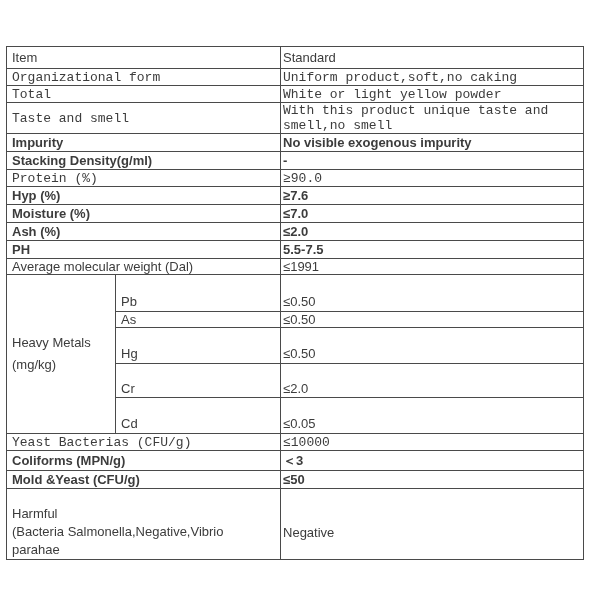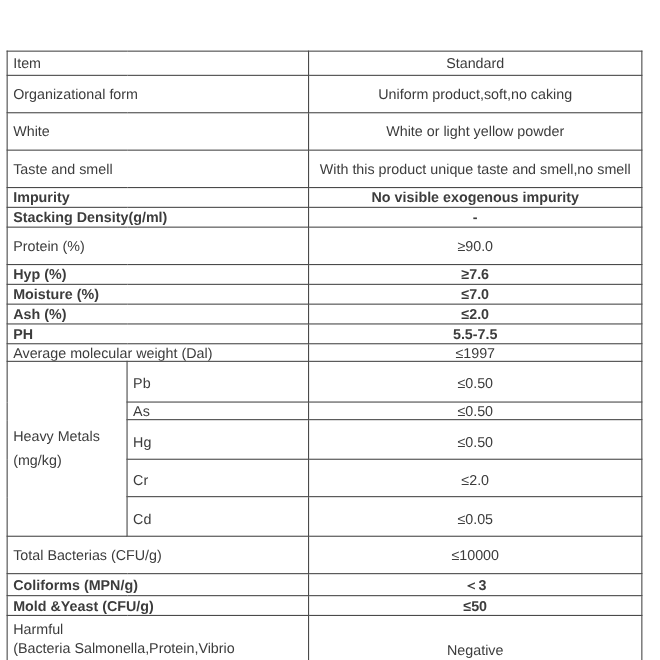--- a/index.html
+++ b/index.html
@@ -28,28 +28,28 @@
     font-size: 13px;
     line-height: 15px;
     border-radius: 28px;
   }
   .spec-table td {
     border: 1px solid var(--border-color);
     vertical-align: middle;
     overflow: hidden;
   }
   .item-cell { text-align: left; padding-left: 5px; padding-right: 3px; }
-  .std-cell  { text-align: center; padding-left: 2px; padding-right: 2px; }
-  .top { vertical-align: top; padding-top: 3px; }
+  .std-cell  { text-align: left; padding-left: 2px; padding-right: 2px; }
+  .top { vertical-align: top; padding-top: 16px; }
   .pre { white-space: pre-line; }
   .hm-label { line-height: 22px; }
   .coliform-val { font-size: 13px; }
   
   .rh22 { height: 22px; }
-  .rh19 { height: 34px; }
+  .rh19 { height: 17px; font-family: Liberation Mono, monospace; }
   .rh18 { height: 18px; font-weight: bold; }
   .rh14 { height: 14px; margin-top: 44px; }
   .rh37 { height: 37px; }
   .rh16 { height: 16px; }
   .rh36 { height: 36px; }
   .rh34 { height: 34px; }
   .rh20 { height: 20px; font-weight: bold; }
   .rh56 { height: 56px; }
 </style>
 </head>
@@ -66,21 +66,21 @@
       <tr class="rh22">
         <td colspan="2" class="item-cell">Item</td>
         <td class="std-cell">Standard</td>
       </tr>
 
       <tr class="rh19">
         <td colspan="2" class="item-cell">Organizational form</td>
         <td class="std-cell">Uniform product,soft,no caking</td>
       </tr>
       <tr class="rh19">
-        <td colspan="2" class="item-cell">White</td>
+        <td colspan="2" class="item-cell">Total</td>
         <td class="std-cell">White or light yellow powder</td>
       </tr>
       <tr class="rh19">
         <td colspan="2" class="item-cell">Taste and smell</td>
         <td class="std-cell">With this product unique taste and smell,no smell</td>
       </tr>
       <tr class="rh18">
         <td colspan="2" class="item-cell">Impurity</td>
         <td class="std-cell">No visible exogenous impurity</td>
       </tr>
@@ -103,21 +103,21 @@
       <tr class="rh18">
         <td colspan="2" class="item-cell">Ash (%)</td>
         <td class="std-cell">≤2.0</td>
       </tr>
       <tr class="rh18">
         <td colspan="2" class="item-cell">PH</td>
         <td class="std-cell">5.5-7.5</td>
       </tr>
       <tr class="rh14">
         <td colspan="2" class="item-cell">Average molecular weight (Dal)</td>
-        <td class="std-cell">≤1997</td>
+        <td class="std-cell">≤1991</td>
       </tr>
 
       <tr class="rh37">
         <td rowspan="5" class="item-cell pre hm-label">Heavy Metals
 (mg/kg)</td>
         <td class="item-cell top">Pb</td>
         <td class="std-cell top">≤0.50</td>
       </tr>
       <tr class="rh16">
         <td class="item-cell">As</td>
@@ -130,32 +130,32 @@
       <tr class="rh34">
         <td class="item-cell top">Cr</td>
         <td class="std-cell top">≤2.0</td>
       </tr>
       <tr class="rh36">
         <td class="item-cell top">Cd</td>
         <td class="std-cell top">≤0.05</td>
       </tr>
 
       <tr class="rh19">
-        <td colspan="2" class="item-cell">Total Bacterias (CFU/g)</td>
+        <td colspan="2" class="item-cell">Yeast Bacterias (CFU/g)</td>
         <td class="std-cell">≤10000</td>
       </tr>
       <tr class="rh20">
         <td colspan="2" class="item-cell">Coliforms (MPN/g)</td>
         <td class="std-cell coliform-val">＜3</td>
       </tr>
       <tr class="rh18">
         <td colspan="2" class="item-cell">Mold &amp;Yeast (CFU/g)</td>
         <td class="std-cell">≤50</td>
       </tr>
       <tr class="rh56">
         <td colspan="2" class="item-cell pre top" style="line-height:18px">Harmful
-(Bacteria Salmonella,Protein,Vibrio
+(Bacteria Salmonella,Negative,Vibrio
 parahae</td>
         <td class="std-cell top">Negative</td>
       </tr>
     </tbody>
   </table>
 </div>
 
 </body></html>

